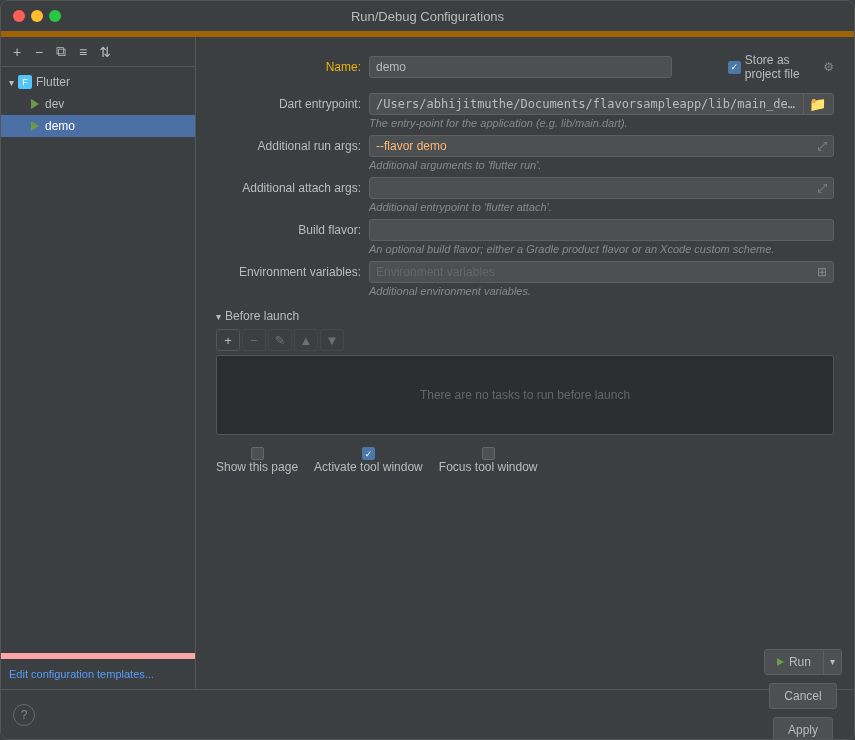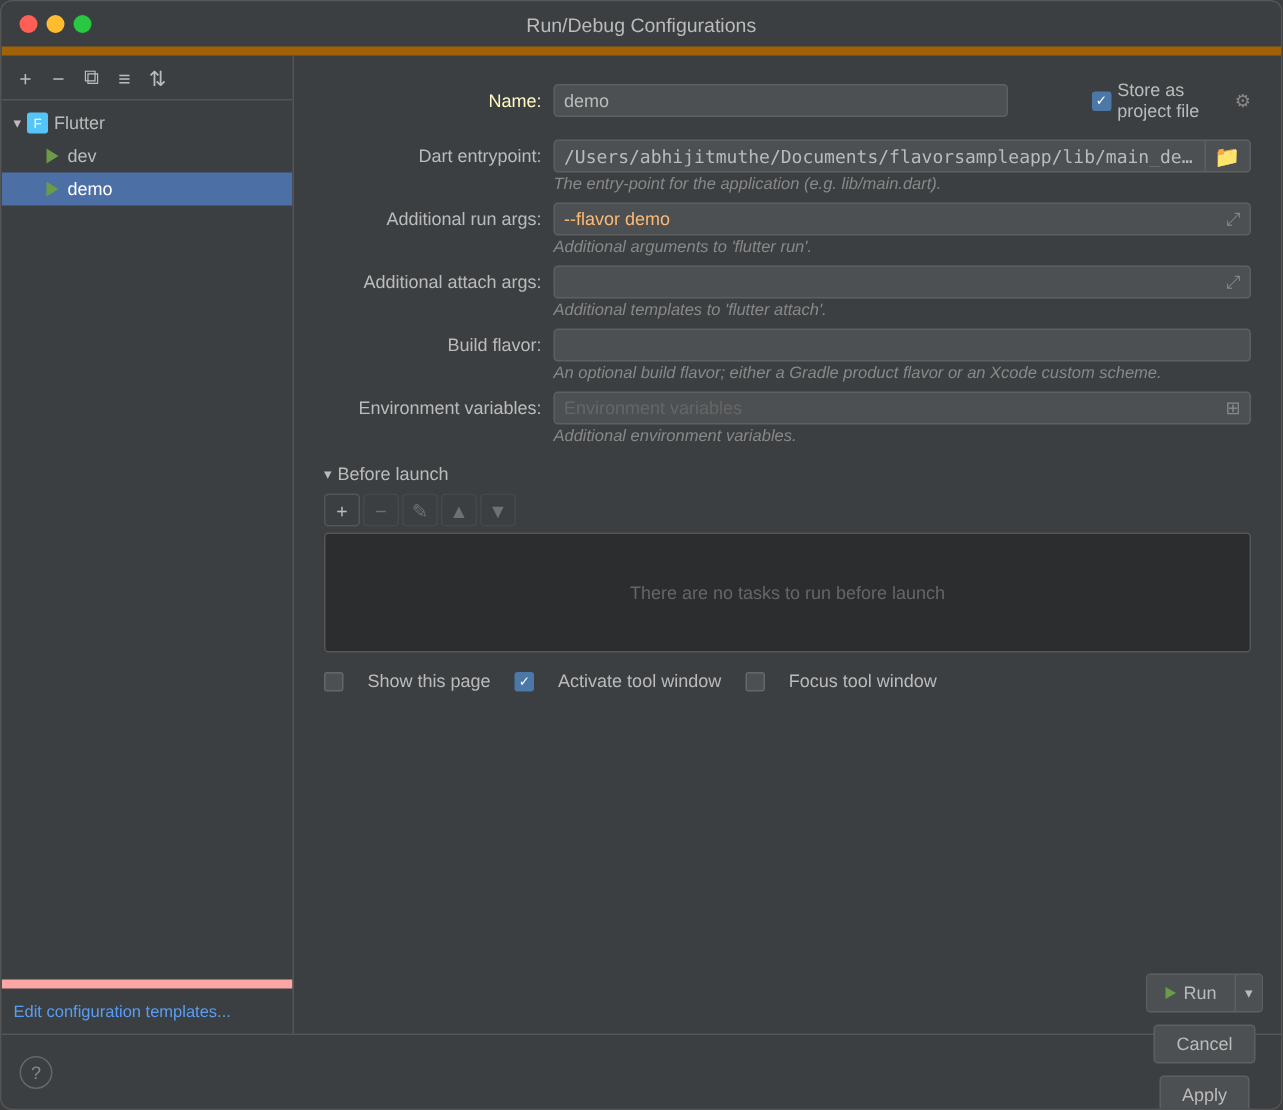--- a/index.html
+++ b/index.html
@@ -198,21 +198,21 @@
       cursor: pointer;
       font-size: 12px;
     }
     .name-row {
       display: flex;
       align-items: center;
       gap: 8px;
       margin-bottom: 12px;
     }
     .name-label {
-      color: #fef9c3;
+      color: #eab308;
       font-size: 12px;
       min-width: 145px;
       text-align: right;
       flex-shrink: 0;
     }
     .name-input {
       width: 380px;
       background: #4c5052;
       border: 1px solid #5e6060;
       border-radius: 3px;
@@ -288,22 +288,23 @@
     .checkboxes-row {
       display: flex;
       align-items: center;
       gap: 16px;
       margin-top: 12px;
       margin-left: 0;
     }
     .checkbox-item {
       display: flex;
       align-items: center;
-      gap: 16px;
-      cursor: pointer;
+      gap: 0;
+      cursor: pointer;
+      flex-direction: column;
     }
     .cb {
       width: 13px;
       height: 13px;
       border: 1px solid #666;
       background: #4c5052;
       border-radius: 2px;
       display: flex;
       align-items: center;
       justify-content: center;
@@ -550,21 +551,21 @@
         </div>
       </div>
 
       <div class="form-row">
         <span class="form-label">Additional attach args:</span>
         <div class="form-field">
           <div class="args-input-area">
             <input class="args-input-text" type="text" value="" style="">
             <button class="args-expand">⤢</button>
           </div>
-          <span class="form-hint">Additional templates to 'flutter attach'.</span>
+          <span class="form-hint">Additional entrypoint to 'flutter attach'.</span>
         </div>
       </div>
 
       <div class="form-row">
         <span class="form-label">Build flavor:</span>
         <div class="form-field">
           <input class="form-input" type="text" value="" style="">
           <span class="form-hint">An optional build flavor; either a Gradle product flavor or an Xcode custom scheme.</span>
         </div>
       </div>

